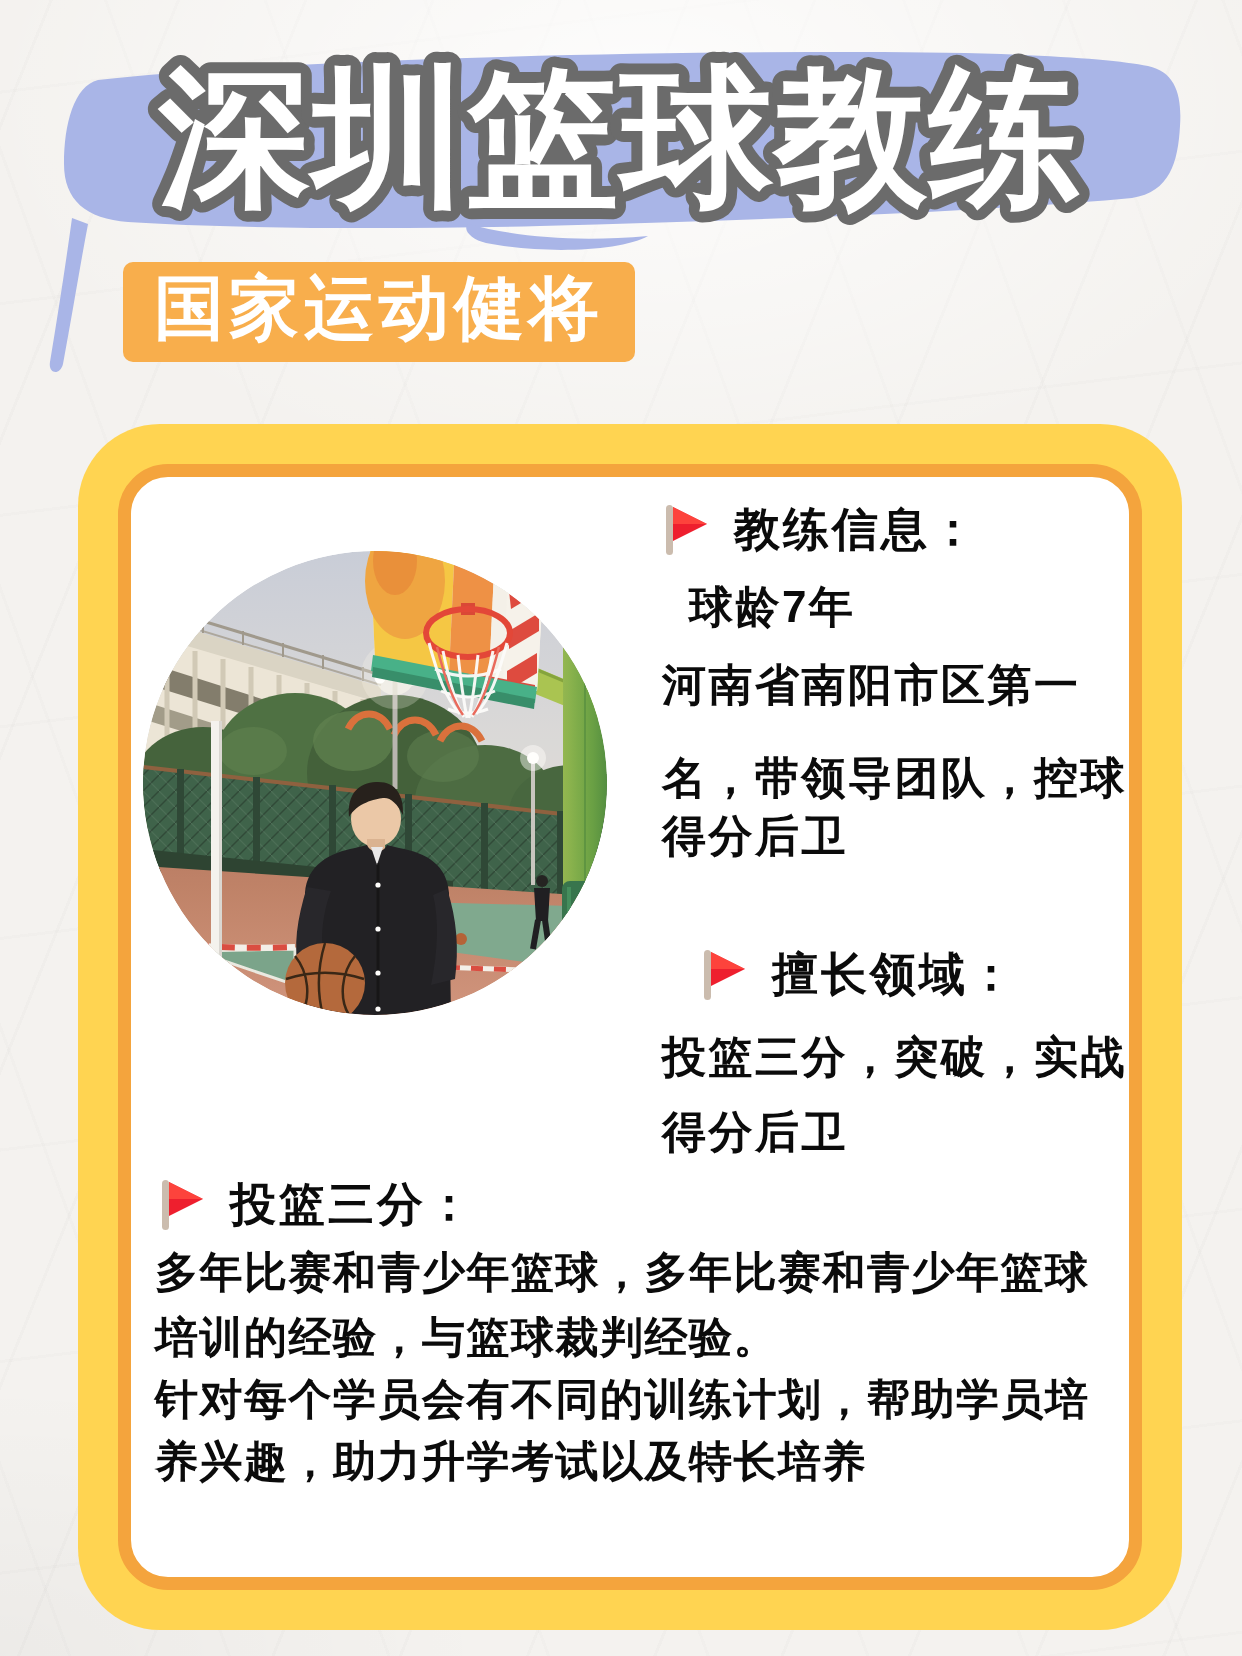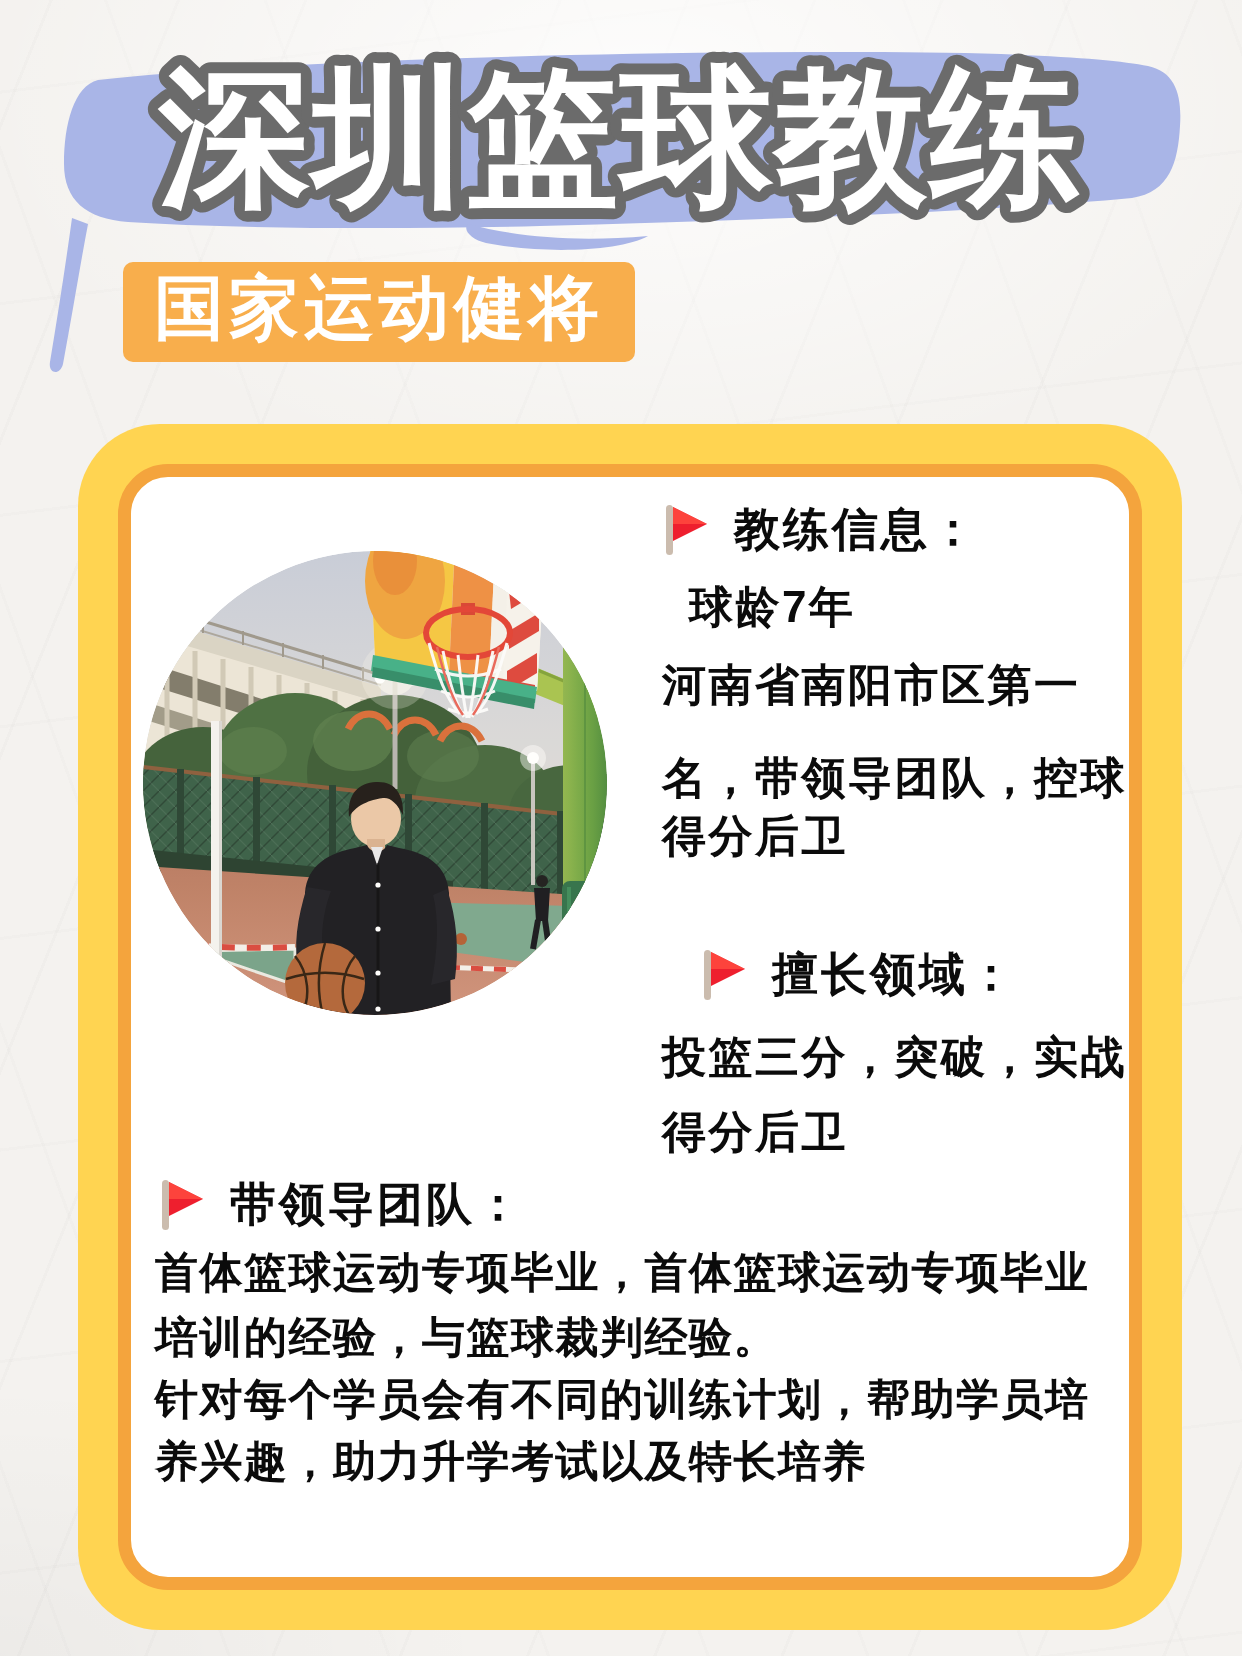--- a/index.html
+++ b/index.html
@@ -316,20 +316,20 @@
   </div>
   <div class="line l20">投篮三分，突破，实战</div>
   <div class="line l21">得分后卫</div>
 
   <div class="hrow hrow3">
     <svg class="flag" width="46" height="54" viewBox="0 0 46 54">
       <rect x="4" y="2" width="7" height="50" rx="3.5" fill="#cbbcae"></rect>
       <polygon points="11,4 45,21 11,38" style="fill:var(--flag-red,#ee1f2e)"></polygon>
       <polygon points="11,4 45,21 11,21" fill="#ff4a3e" opacity="0.85"></polygon>
     </svg>
-    <span class="htxt">带领导团队：</span>
-  </div>
-  <div class="line s3 l30">首体篮球运动专项毕业，首体篮球运动专项毕业</div>
+    <span class="htxt">投篮三分：</span>
+  </div>
+  <div class="line s3 l30">多年比赛和青少年篮球，多年比赛和青少年篮球</div>
   <div class="line s3 l31">培训的经验，与篮球裁判经验。</div>
   <div class="line s3 l32">针对每个学员会有不同的训练计划，帮助学员培</div>
   <div class="line s3 l33">养兴趣，助力升学考试以及特长培养</div>
 
 </div>
 
 </body></html>

